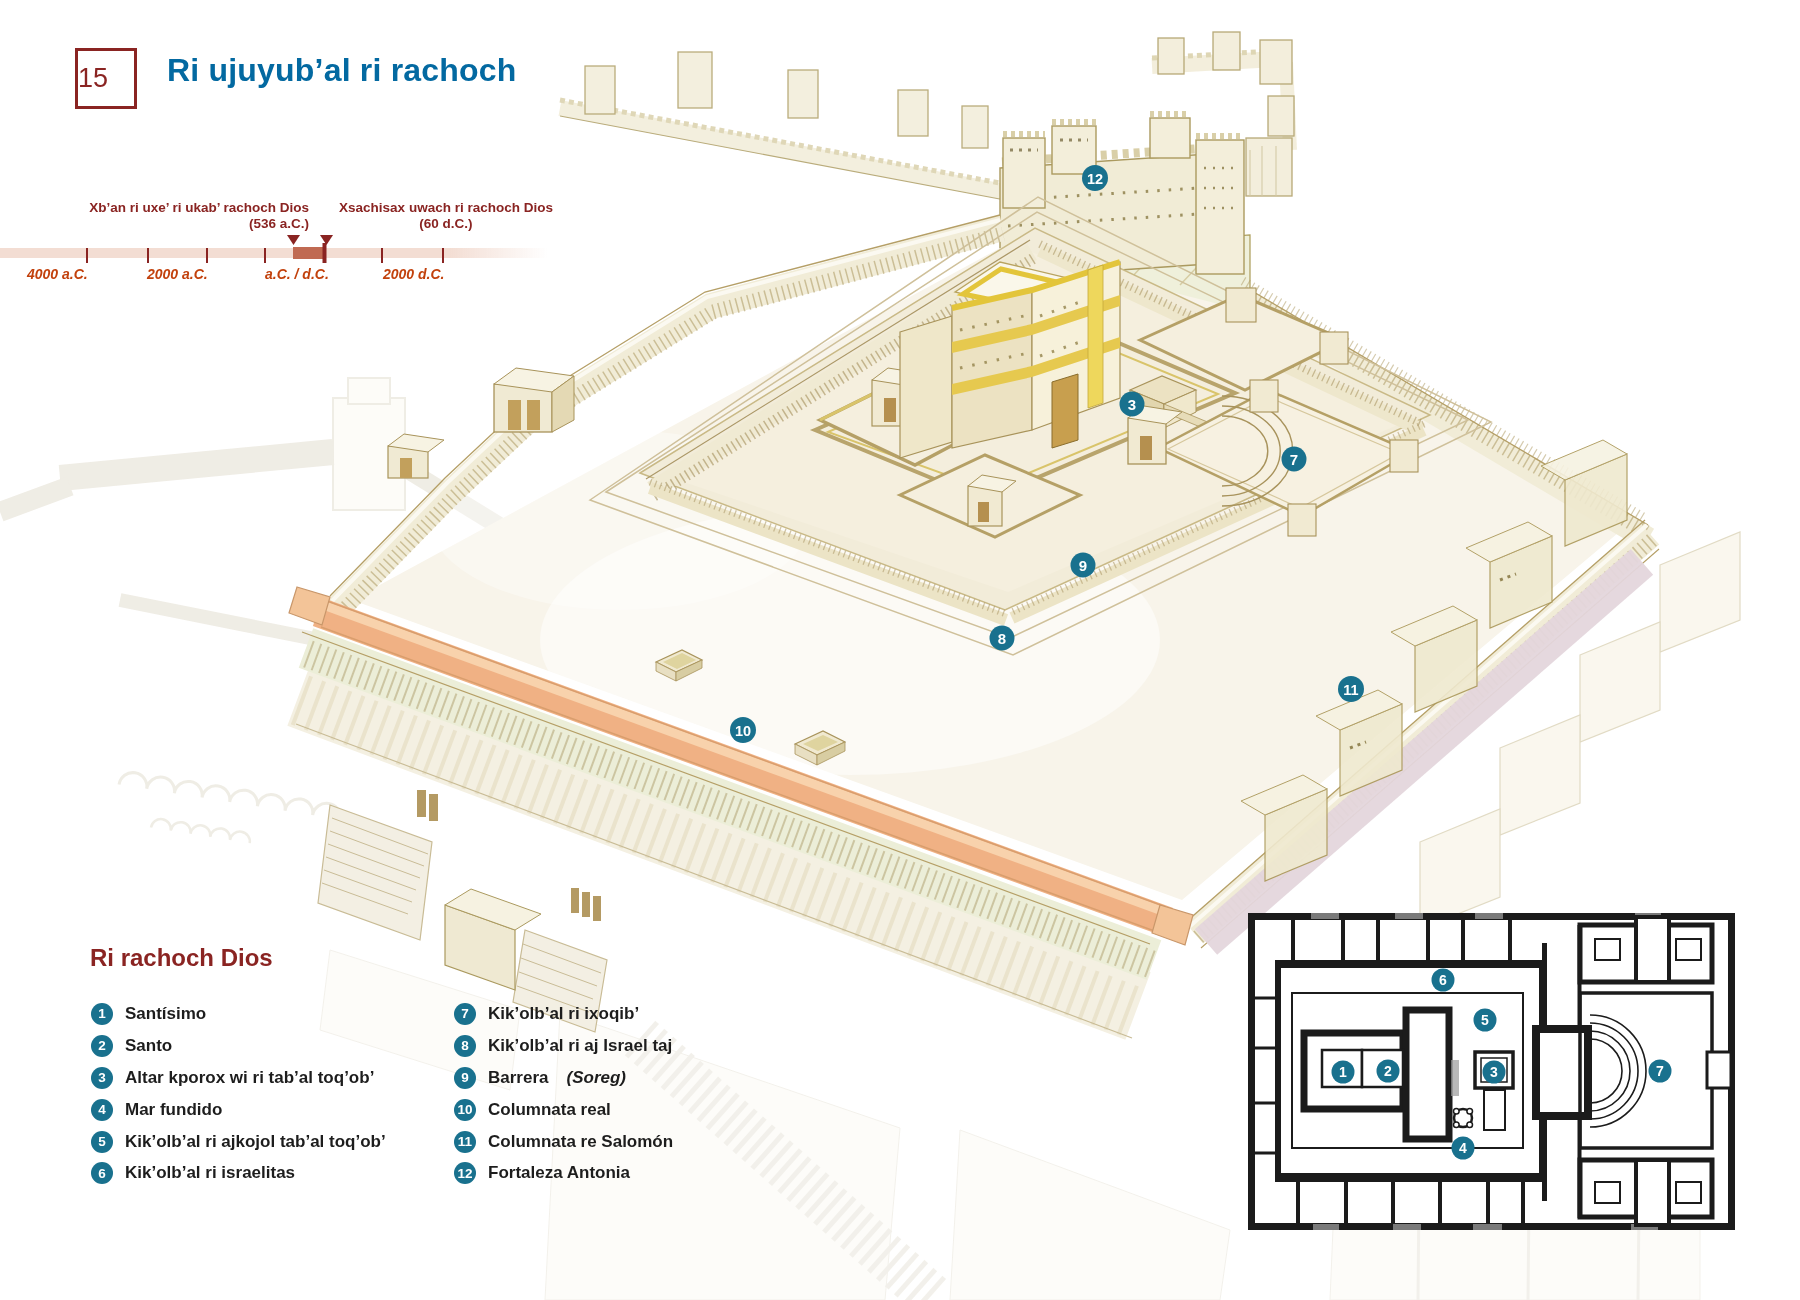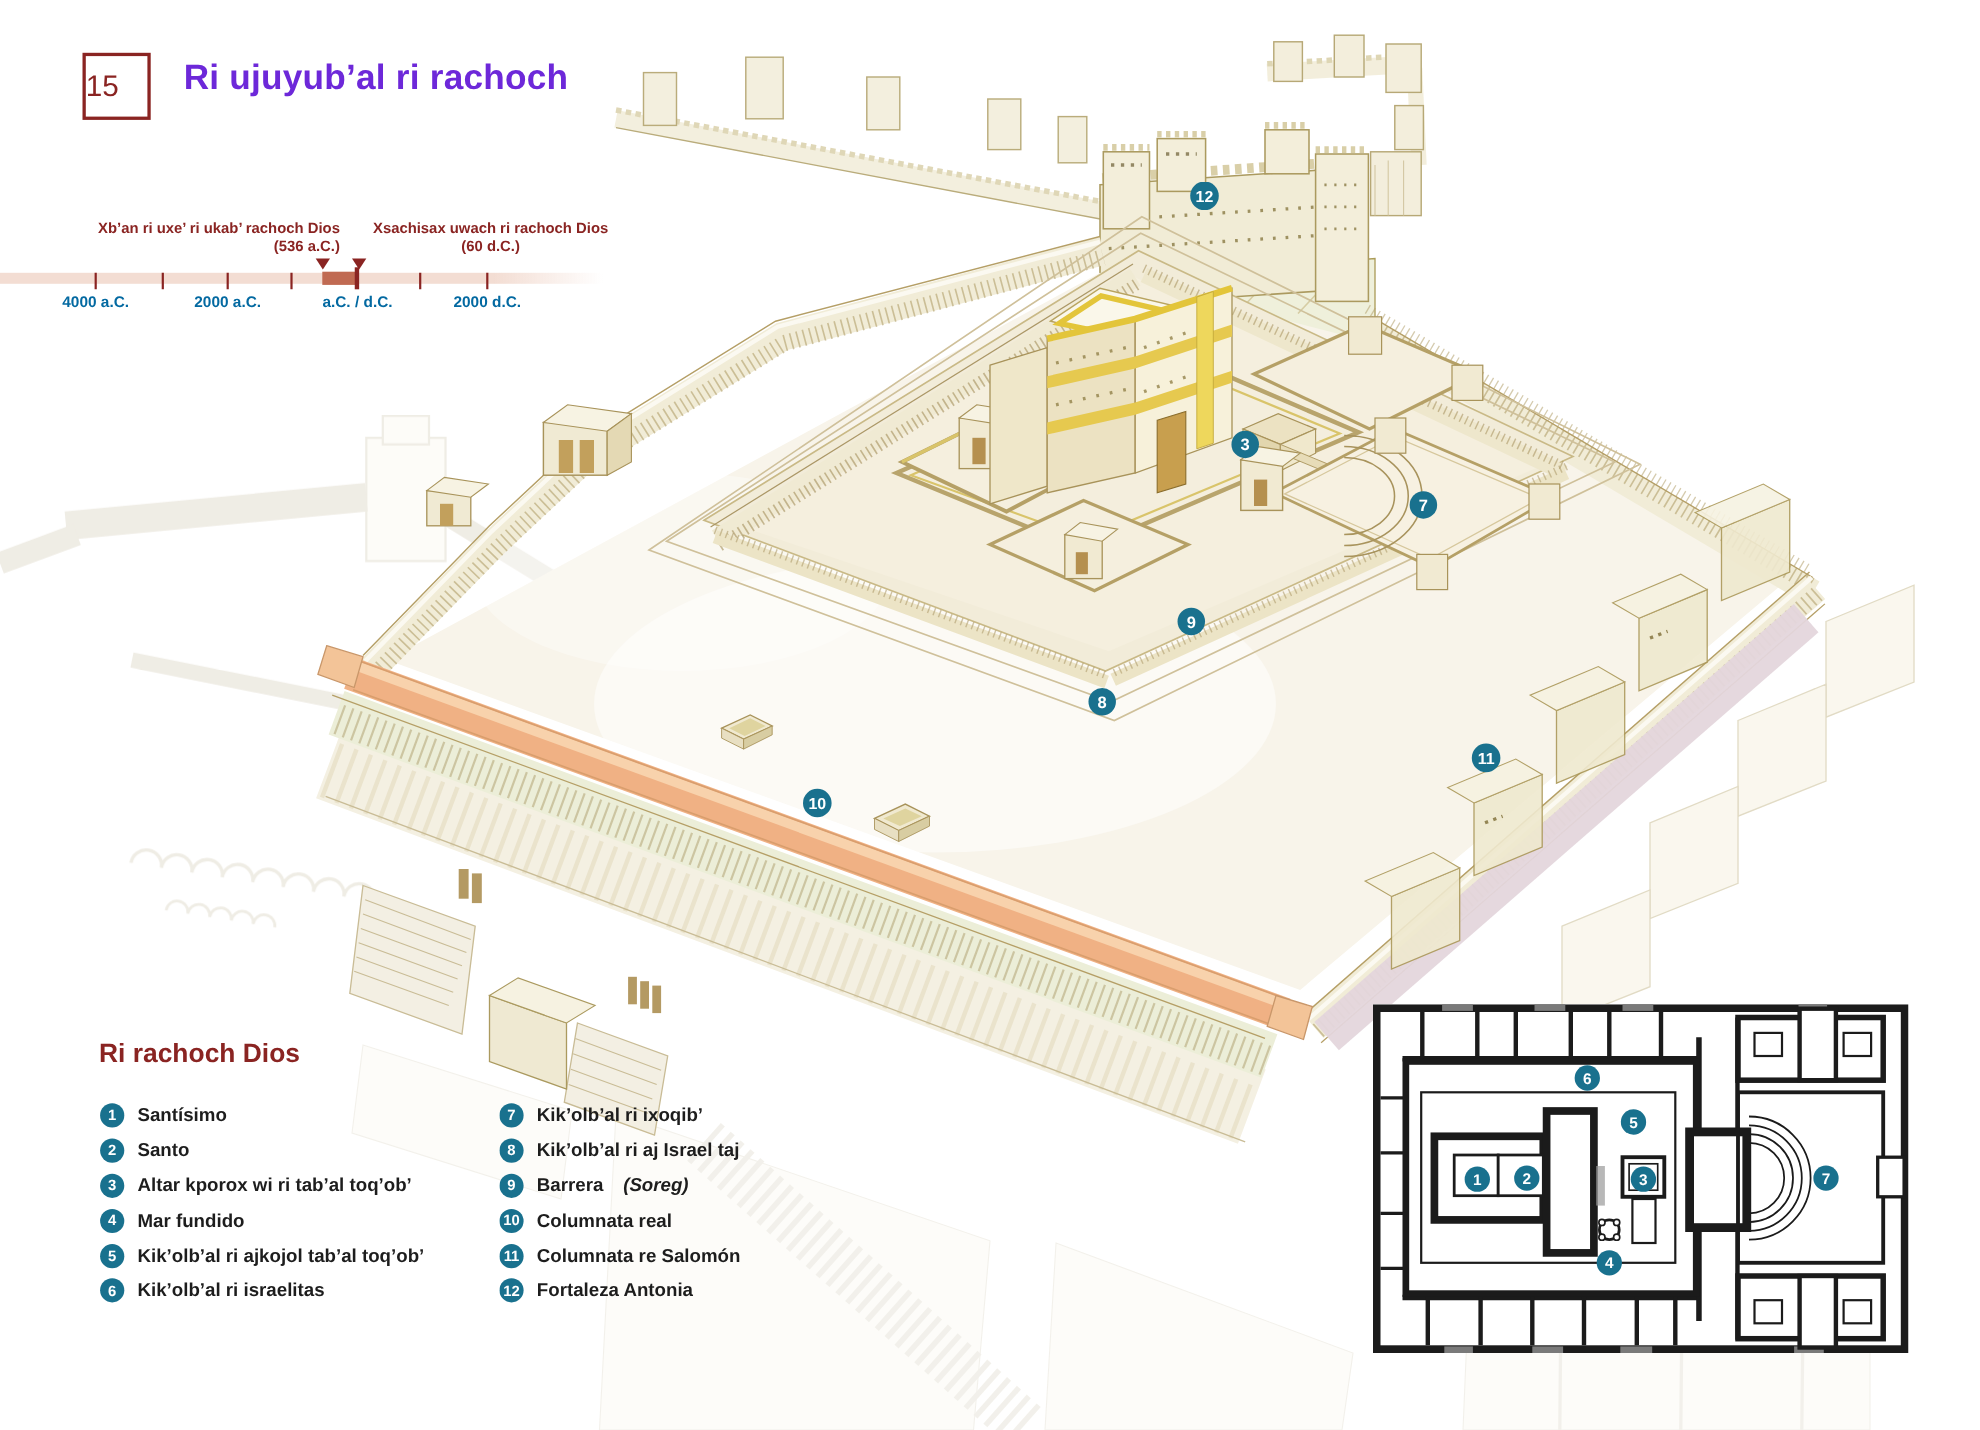--- a/index.html
+++ b/index.html
@@ -1,26 +1,26 @@
 <!DOCTYPE html>
 <html><head>
 <meta charset="utf-8">
 <style>
   html,body{margin:0;padding:0;width:1800px;height:1300px;background:#ffffff;overflow:hidden;
     font-family:"Liberation Sans", sans-serif;color:#1d1d1d;}
   .abs{position:absolute;}
   
   #chapter-box{left:75px;top:48px;width:56px;height:55px;border:3px solid #8a2422;
     display:flex;align-items:center;justify-content:flex-start;font-size:27px;color:#8a2422;}
-  #page-title{left:167px;top:48px;font-size:32px;line-height:45px;font-weight:600;color:#6d28d9;letter-spacing:.2px;}
+  #page-title{left:167px;top:48px;font-size:32px;line-height:45px;font-weight:600;color:#0369a1;letter-spacing:.2px;}
   
   .tl-event{top:200px;font-size:13.5px;font-weight:bold;color:#8a2422;line-height:16px;}
   #tl-event1{left:77px;width:220px;text-align:right;margin-left:12px;}
   #tl-event2{left:326px;width:240px;text-align:center;}
-  .tl-tick-label{top:266px;font-size:14px;font-weight:bold;color:#0369a1;width:120px;text-align:center;}
+  .tl-tick-label{top:266px;font-size:14px;font-weight:bold;color:#c2410c;width:120px;font-style:italic;}
   
   #legend-heading{left:90px;top:944px;font-size:24px;font-weight:600;color:#8a2422;text-align:right;}
   ul.legend{list-style:none;margin:0;padding:0;top:998px;}
   #legend-col1{left:91px;}
   #legend-col2{left:454px;}
   ul.legend li{height:31.9px;display:flex;align-items:center;}
   .lg-badge{width:22px;height:22px;border-radius:50%;background:#19718e;color:#fff;
     display:flex;align-items:center;justify-content:center;font-size:13.5px;font-weight:bold;
     margin-right:12px;flex:0 0 22px;}
   .lg-label{font-size:17px;font-weight:bold;white-space:nowrap;}

